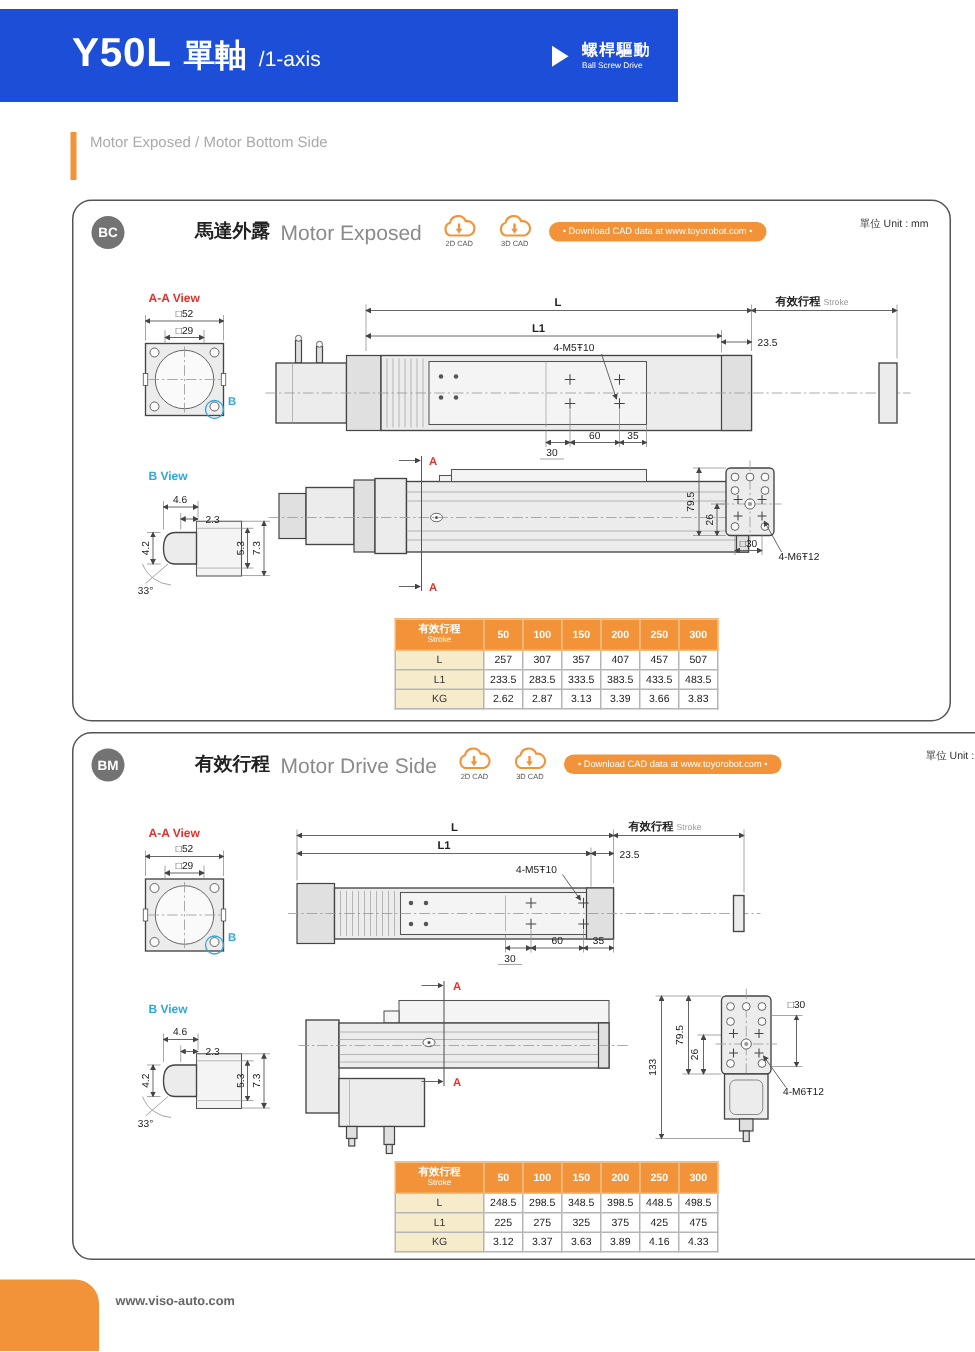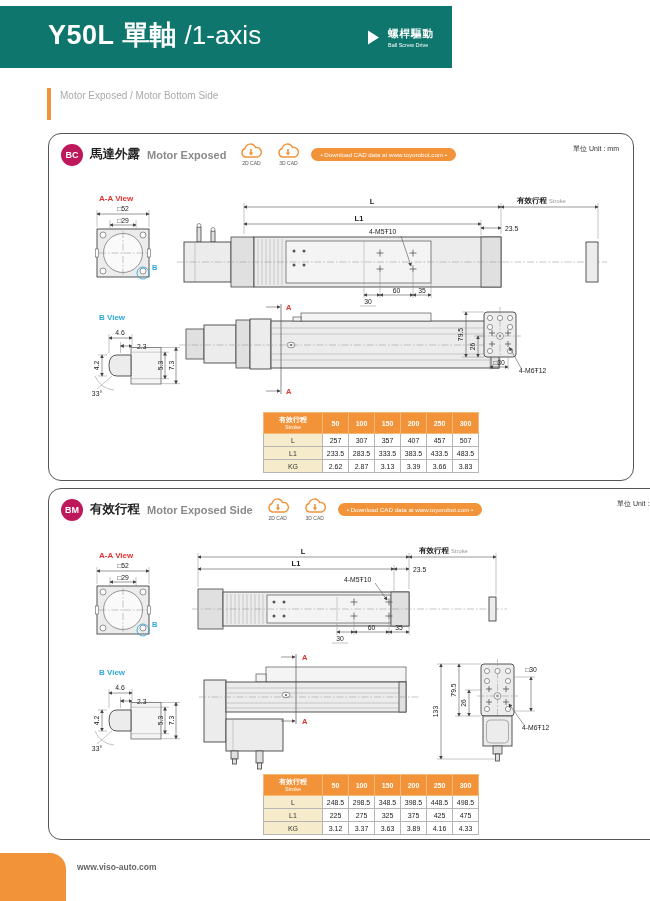--- a/index.html
+++ b/index.html
@@ -1,41 +1,41 @@
 <!DOCTYPE html>
 <html><head>
 <meta charset="utf-8">
 <style>
   html,body{margin:0;padding:0;background:#fff;}
   .page{position:relative;width:650px;height:901px;background:#fff;overflow:hidden;
         font-family:"Liberation Sans",sans-serif;}
   
-  .banner{position:absolute;left:0;top:6px;width:452px;height:62px;background:#0f766e;}
+  .banner{position:absolute;left:0;top:6px;width:452px;height:62px;background:#1d4ed8;}
   .title{position:absolute;left:48px;top:0;height:62px;display:flex;align-items:baseline;gap:8px;color:#fff;padding-top:16px;box-sizing:border-box;}
   .model{font-size:27px;font-weight:bold;letter-spacing:.5px;line-height:1;}
-  .tcn{font-size:27px;font-weight:bold;line-height:1;}
-  .ten{font-size:26px;line-height:1;}
+  .tcn{font-size:21px;font-weight:bold;line-height:1;}
+  .ten{font-size:14px;line-height:1;}
   .badge{position:absolute;left:368px;top:50%;transform:translateY(-50%);display:flex;align-items:center;gap:9px;color:#fff;}
   .tri{width:0;height:0;border-left:11px solid #fff;border-top:7px solid transparent;border-bottom:7px solid transparent;}
   .bcn{font-size:10.5px;font-weight:bold;letter-spacing:1px;font-family:Liberation Mono, monospace;}
   .ben{font-size:5.5px;margin-top:1px;}
   
   .sect{position:absolute;left:47px;top:88px;display:flex;}
   .sbar{width:4px;height:32px;background:#F2933A;}
   .stx{margin-left:9px;}
   .scn2{font-size:15px;font-weight:bold;color:#3a3a3a;letter-spacing:.5px;}
   .sen2{font-size:10px;color:#aaa;margin-top:2px;}
   
   .panel{position:absolute;left:48px;width:584px;border:1px solid #555;border-radius:13px;background:#fff;}
   #p0{top:133px;height:346px;}
   #p1{top:488px;height:350px;padding-left:44px;}
   .phead{position:absolute;top:9px;left:12px;display:flex;align-items:center;gap:7px;}
-  .code{width:22px;height:22px;border-radius:50%;background:#be185d;color:#fff;font-size:9px;font-weight:bold;display:flex;align-items:center;justify-content:center;}
-  .pcn{font-size:12.5px;font-weight:bold;color:#222;}
-  .pen{font-size:11px;color:#8a8a8a;font-weight:bold;}
+  .code{width:22px;height:22px;border-radius:50%;background:#737373;color:#fff;font-size:9px;font-weight:bold;display:flex;align-items:center;justify-content:center;}
+  .pcn{font-size:12.5px;font-weight:bold;color:#222;margin-left:40px;}
+  .pen{font-size:14px;color:#8a8a8a;}
   .cloud{display:flex;flex-direction:column;align-items:center;margin-left:6px;}
   .cl-label{font-size:5px;color:#555;margin-top:0px;}
   .pill{background:#F2933A;color:#fff;font-size:6.2px;padding:3px 9px;border-radius:8px;margin-left:4px;white-space:nowrap;}
   .unit{position:absolute;right:14px;top:10px;font-size:7px;color:#333;}
   .drawing{position:absolute;left:10px;top:36px;}
   
   .spec{position:absolute;left:214px;border-collapse:collapse;font-size:7px;}
   #p0 .spec{top:278px;} #p1 .spec{top:285px;}
   .spec th,.spec td{text-align:center;padding:0;}
   .spec th{background:#F2933A;color:#fff;border:1px solid #f4b877;width:25px;height:20px;font-weight:bold;font-size:7px;}
@@ -334,21 +334,21 @@
         <td>3.83</td>
       </tr>
     </tbody>
       </table>
   </div>
 
   <div class="panel" id="p1">
     <div class="phead">
       <div class="code">BM</div>
       <div class="pcn">有效行程</div>
-      <div class="pen">Motor Exposed Side</div>
+      <div class="pen">Motor Drive Side</div>
       <div class="cloud">
         <svg width="24" height="17" viewBox="0 0 24 17">
           <path d="M6 14 A4.5 4.5 0 0 1 6 5.5 A5.5 5.5 0 0 1 16.5 4.5 A4 4 0 0 1 18.5 14 Z" fill="#fff" stroke="#F2933A" stroke-width="1.4"></path>
           <path d="M12 6v5" stroke="#F2933A" stroke-width="1.6"></path>
           <path d="M9.8 9.5 12 12.8 14.2 9.5z" fill="#F2933A"></path>
         </svg>
         <span class="cl-label">2D CAD</span>
       </div>
       <div class="cloud">
         <svg width="24" height="17" viewBox="0 0 24 17">

